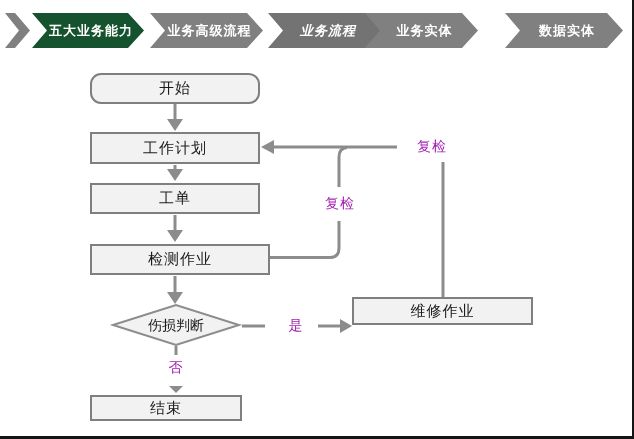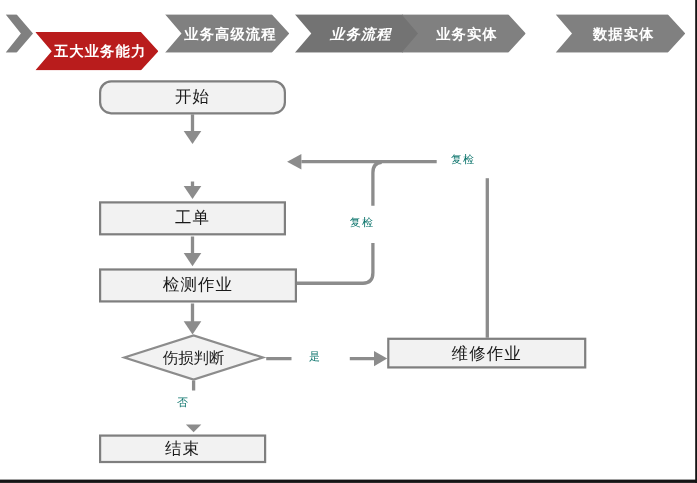--- a/index.html
+++ b/index.html
@@ -40,42 +40,42 @@
   .node {
     position: absolute;
     background: #F2F2F2;
     border: 2px solid #7F7F7F;
     display: flex; align-items: center; justify-content: center;
     font-size: 15px; color: #1a1a1a; letter-spacing: 1px;
   }
 
   .edge-label {
     position: absolute;
-    font-size: 10px; color: #0f766e; letter-spacing: 1px;
-    white-space: nowrap;
+    font-size: 14px; color: #a21caf; letter-spacing: 1px;
+    text-align: center; white-space: nowrap;
   }
   .diamond-label {
     position: absolute;
     font-size: 14px; color: #1a1a1a; letter-spacing: 0px;
     text-align: center; white-space: nowrap;
   }
 
   .connector { stroke: #8C8C8C; stroke-width: 3; fill: none; }
   .arrowhead { fill: #8C8C8C; stroke: none; }
   .shape-decision { fill: #F2F2F2; stroke: #8C8C8C; stroke-width: 2; }
 </style>
 </head>
 <body>
 
 <div class="stage">
 
   <div class="nav">
     <div class="chev-lead" style="left:5px; width:25px;"></div>
 
-    <div class="chev" style="left: 32px; width: 112px; background: #b91c1c; margin-top: 16px;">
+    <div class="chev" style="left: 32px; width: 112px; background: #14532d;">
       <span>五大业务能力</span>
     </div>
     <div class="chev" style="left: 150px; width: 113px; background: rgb(128, 128, 128);">
       <span>业务高级流程</span>
     </div>
     <div class="chev active" style="left: 268px; width: 114px; background: #737373; font-style: italic;">
       <span>业务流程</span>
     </div>
     <div class="chev" style="left: 365px; width: 113px; background: rgb(128, 128, 128);">
       <span>业务实体</span>
@@ -113,27 +113,30 @@
 
     <path class="connector" d="M176,346 V355"></path>
     <polygon class="arrowhead" points="176,393 169,386 183,386"></polygon>
 
     <polygon class="shape-decision" points="113,325 176,305 239,325 176,345"></polygon>
   </svg>
 
   <div class="node" style="left:90px; top:73px;  width:170px; height:31px;border-radius:11px;">
     <span>开始</span>
   </div>
+  <div class="node" style="left:90px; top:132px; width:170px; height:32px;">
+    <span>工作计划</span>
+  </div>
   <div class="node" style="left:90px; top:183px; width:170px; height:31px;">
     <span>工单</span>
   </div>
   <div class="node" style="left:90px; top:244px; width:180px; height:31px;">
     <span>检测作业</span>
   </div>
-  <div class="node" style="left:352px; top:307px; width:181px; height:28px;">
+  <div class="node" style="left:352px; top:297px; width:181px; height:28px;">
     <span>维修作业</span>
   </div>
   <div class="node" style="left:90px; top:395px; width:152px; height:26px;">
     <span>结束</span>
   </div>
 
   <div class="diamond-label" style="left:126px; top:317px; width:100px;">伤损判断</div>
 
   <div class="edge-label" style="left:410px; top:138px; width:44px;">复检</div>
   <div class="edge-label" style="left:318px; top:195px; width:44px;">复检</div>

